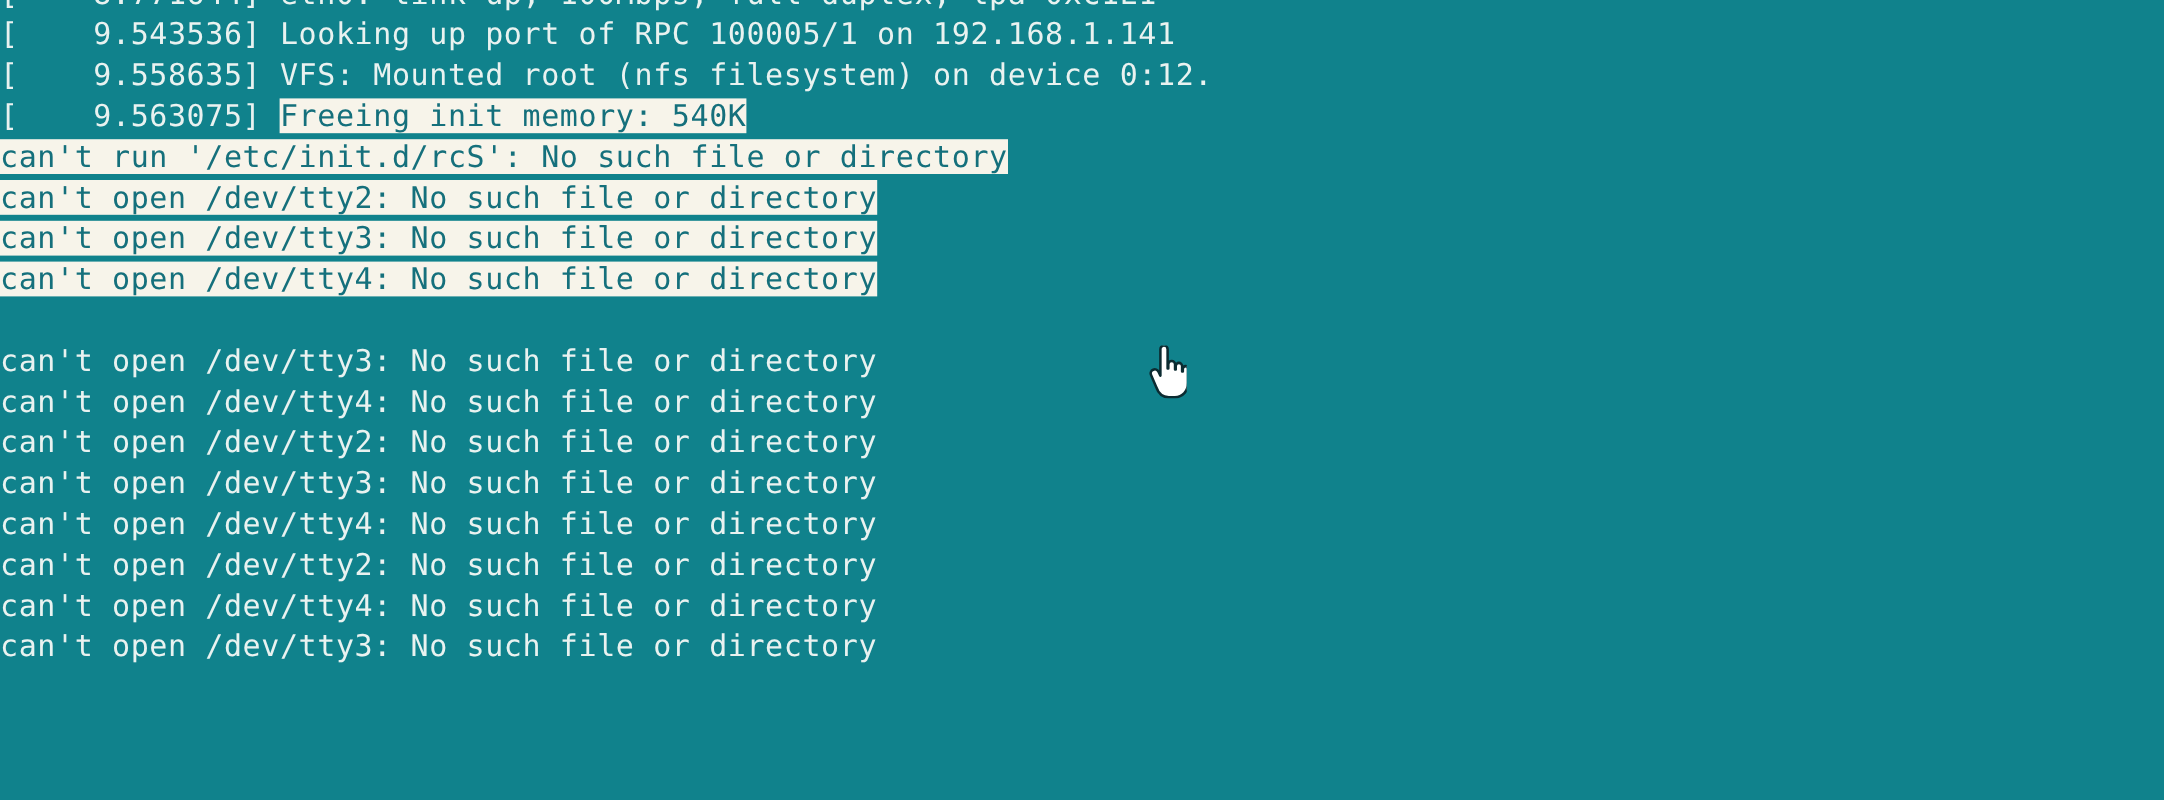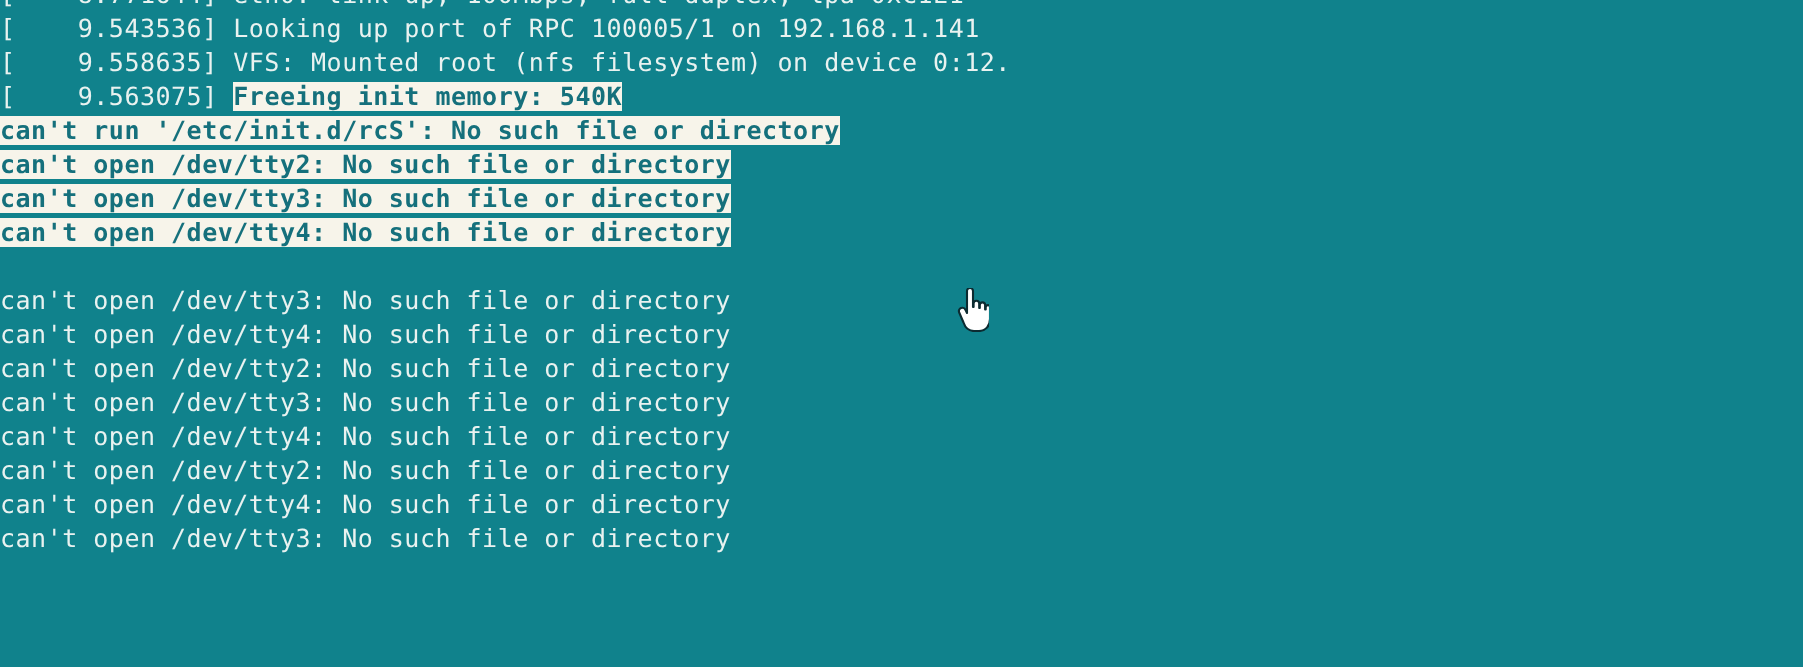--- a/index.html
+++ b/index.html
@@ -51,21 +51,20 @@
     letter-spacing: 0.5px;
   }
 
   .row.blank { color: transparent; }
 
   
   .sel {
     background: #f7f4ea;
     color: #15707c;
     box-decoration-break: clone;
-    font-weight: bold;
     -webkit-box-decoration-break: clone;
   }
 
   
   #cursor {
     position: absolute;
     width: 34px;
     height: 44px;
     pointer-events: none;
   }

